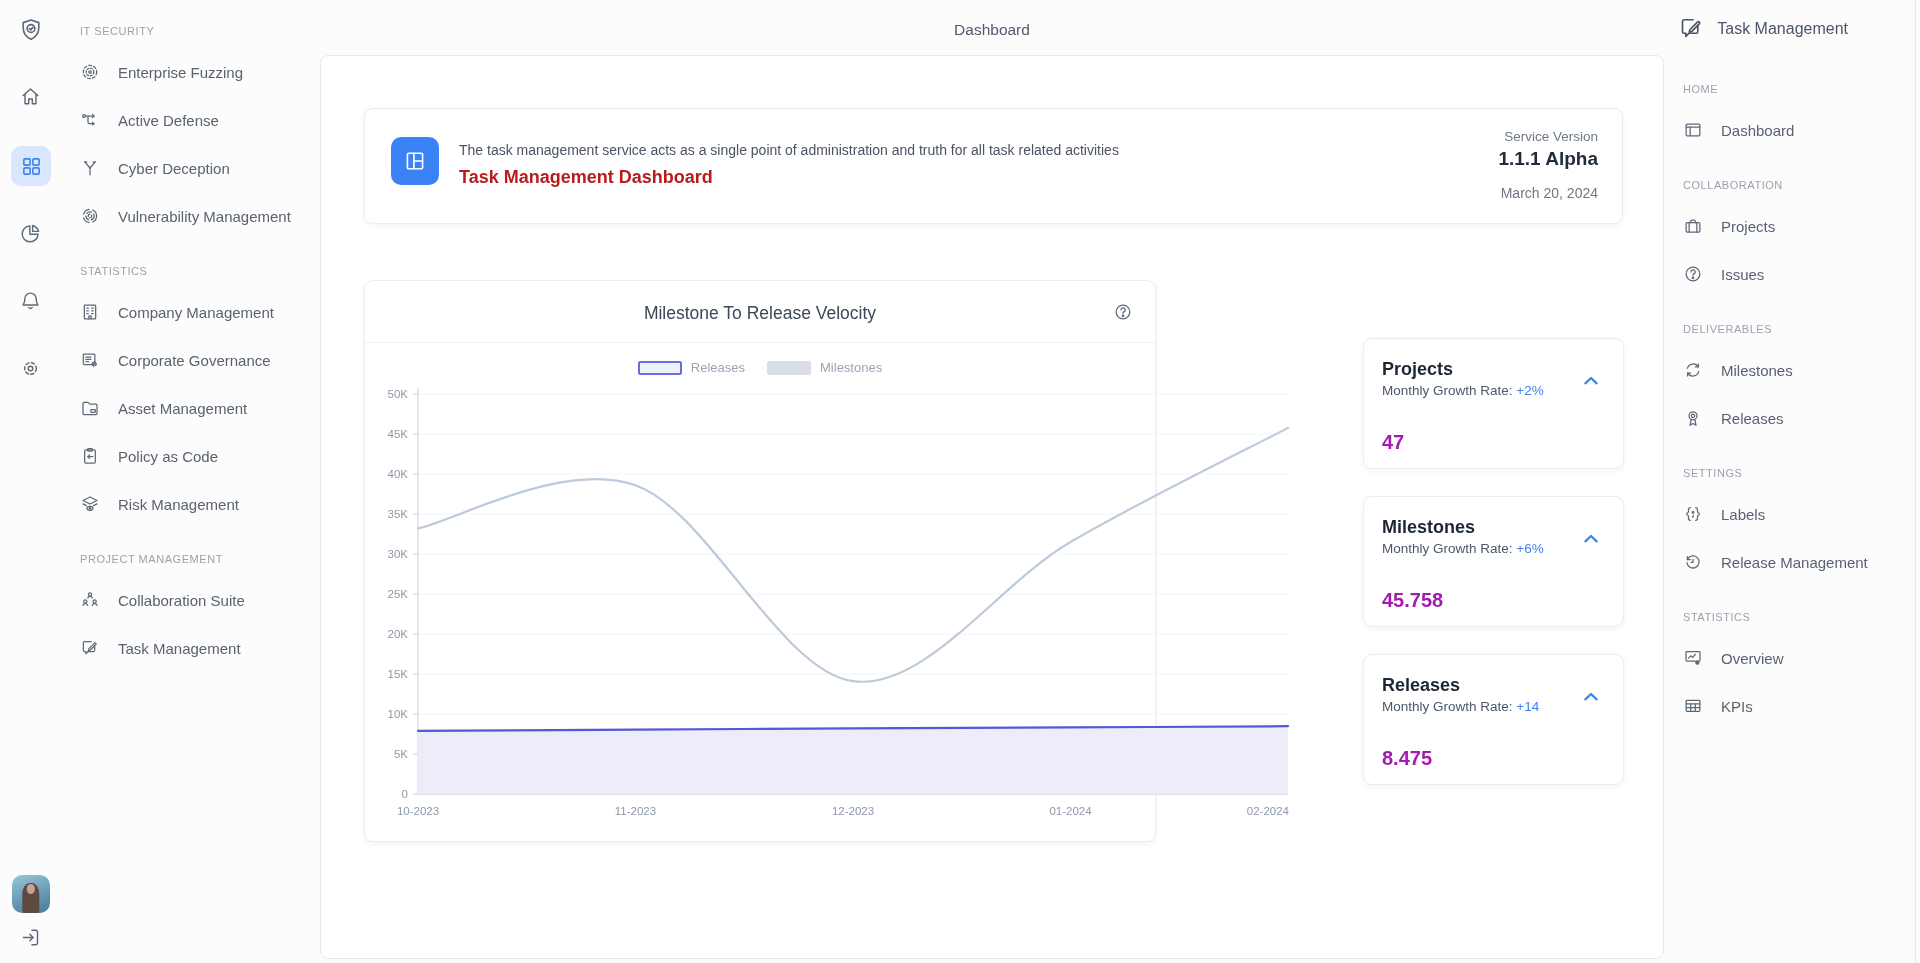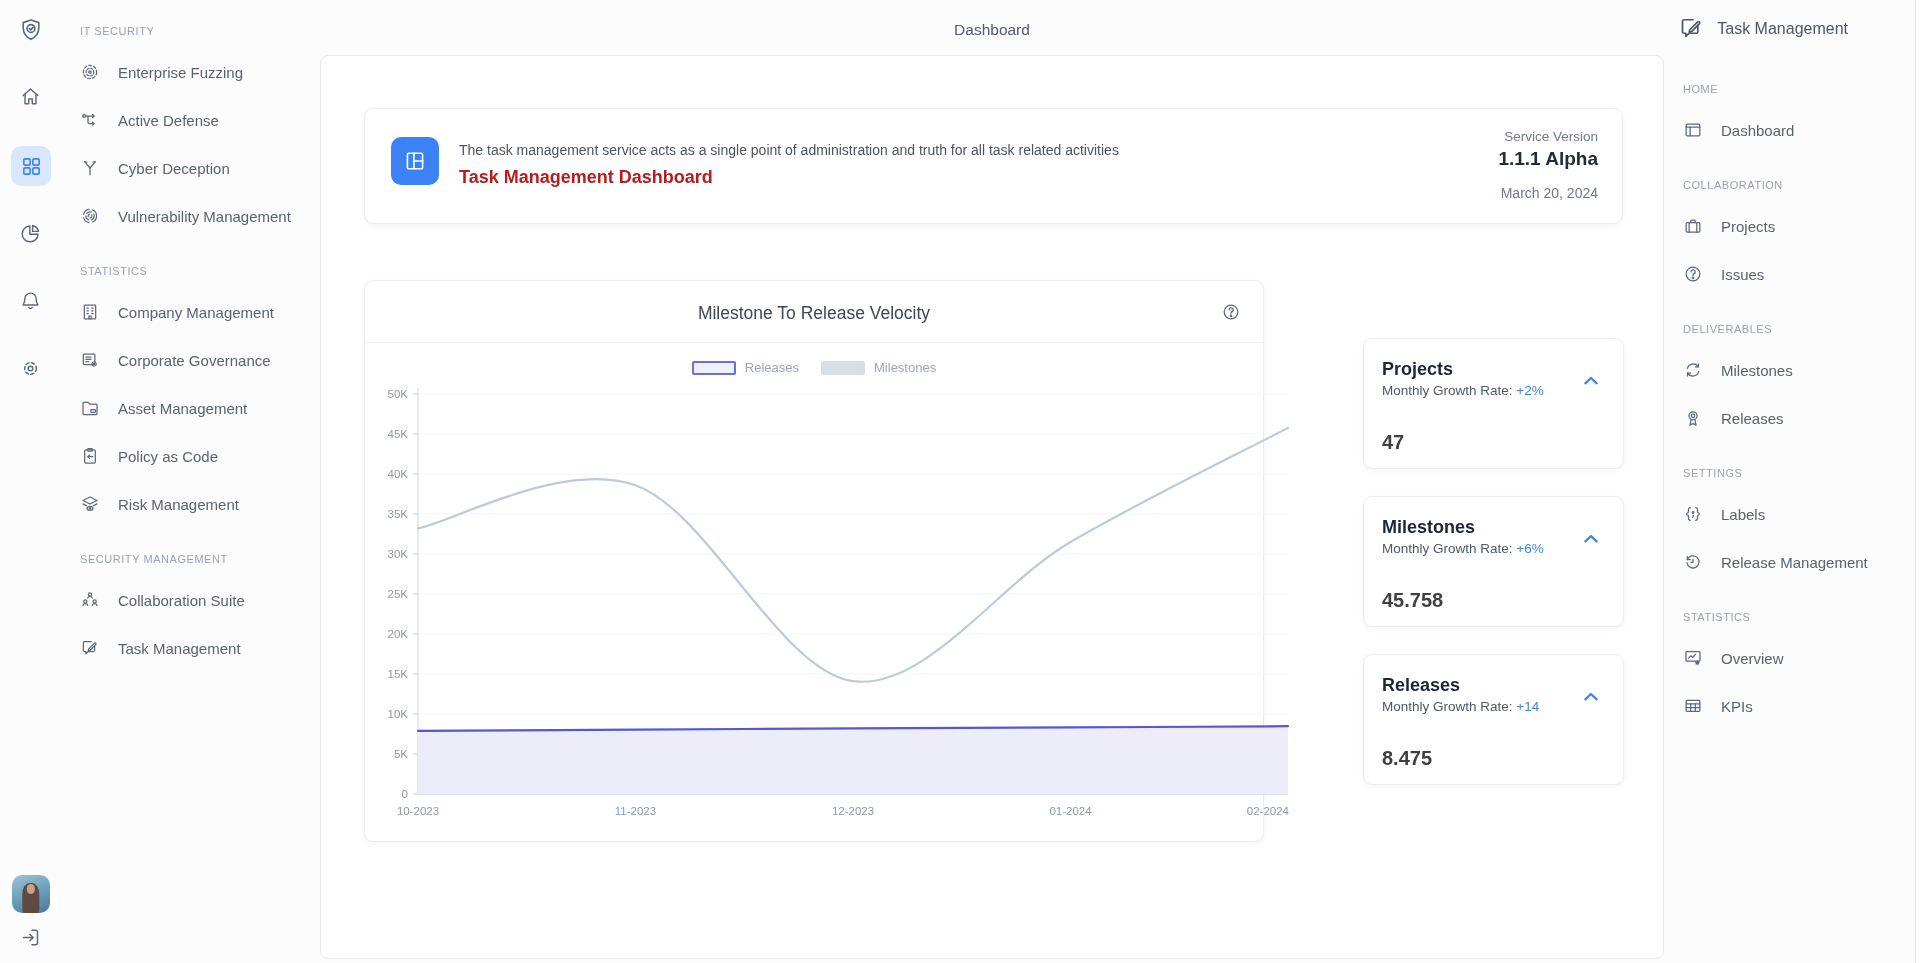--- a/index.html
+++ b/index.html
@@ -60,40 +60,40 @@
   .info-ic svg { width:26px; height:26px; }
   .info-ic svg * { stroke:#fff; fill:none; stroke-width:1.5; stroke-linecap:round; stroke-linejoin:round; }
   .info-desc { position:absolute; left:94px; top:33px; font-size:14px; color:#4a5462; }
   .info-title { position:absolute; left:94px; top:58px; font-size:18px; font-weight:700; color:#b91c1c; }
   .ver-box { position:absolute; right:24px; top:20px; text-align:right; }
   .ver-label { font-size:13.5px; color:#6e7886; }
   .ver-value { font-size:19px; font-weight:700; color:#222c3a; margin-top:4px; }
   .ver-date { font-size:14px; color:#6e7886; margin-top:15px; }
 
   
-  .chart-card { left:43px; top:224px; width:900px; height:562px; }
+  .chart-card { left:43px; top:224px; width:792px; height:562px; }
   .chart-title { position:absolute; left:0; top:22px; width:100%; text-align:center; font-size:17.5px; color:#3d4758; }
   .chart-help { position:absolute; right:22px; top:21px; width:20px; height:20px; color:#46505f; cursor:pointer; }
   .chart-help .ic { width:20px; height:20px; stroke-width:1.4; }
   .chart-div { position:absolute; left:0; top:61px; width:100%; height:1px; background:#eef0f3; }
   .legend { position:absolute; left:0; top:79px; width:100%; display:flex; justify-content:center; gap:22px; align-items:center; }
   .leg-item { display:flex; align-items:center; gap:9px; cursor:pointer; }
   .leg-swatch { width:44px; height:14px; border-radius:2px; }
   .leg-rel { background:#eef0fc; border:2px solid #6a6ce0; }
   .leg-mil { background:#d9dee6; }
   .leg-label { font-size:13px; color:#9ba4b5; }
   .plot-svg { position:absolute; left:0; top:0; width:925px; height:562px; }
   .plot-svg text { font-family:"Liberation Sans", sans-serif; font-size:11.5px; fill:#8d97a9; }
 
   
   .stat-card { left:1042px; width:261px; height:131px; padding:20px 18px 14px 18px; display:flex; flex-direction:column; }
   .stat-title { font-size:18px; font-weight:700; color:#1c2634; }
   .stat-sub { font-size:13.5px; color:#4c586a; margin-top:3px; }
   .stat-sub .up { color:#3d82f2; }
-  .stat-value { margin-top:auto; font-size:20px; font-weight:700; color:#404040; }
+  .stat-value { margin-top:auto; font-size:20px; font-weight:700; color:#a21caf; }
   .stat-chev { position:absolute; right:20px; top:32px; width:24px; height:20px; cursor:pointer; }
 
   .edge-line { position:absolute; right:4px; top:0; width:1px; height:963px; background:#e7e8ec; }
 </style>
 </head>
 <body>
 
 <svg width="0" height="0" style="position:absolute">
   <symbol id="i-shield" viewBox="0 0 24 24">
       <path d="M12 2.8 19.2 5.2 V10 C19.2 15 16.1 18.7 12 20.6 7.9 18.7 4.8 15 4.8 10 V5.2 Z"></path>
@@ -362,21 +362,21 @@
           </svg>
           <span class="nav-label">Policy as Code</span>
         </div>
       <div class="nav-item">
           <svg class="ic">
             <use href="#i-layerseye"></use>
           </svg>
           <span class="nav-label">Risk Management</span>
         </div>
     </div>
-    <div class="sec-h">SECURITY MANAGEMENT</div>
+    <div class="sec-h">PROJECT MANAGEMENT</div>
     <div class="sec-items">
       <div class="nav-item">
           <svg class="ic">
             <use href="#i-people"></use>
           </svg>
           <span class="nav-label">Collaboration Suite</span>
         </div>
       <div class="nav-item">
           <svg class="ic">
             <use href="#i-boardedit"></use>

